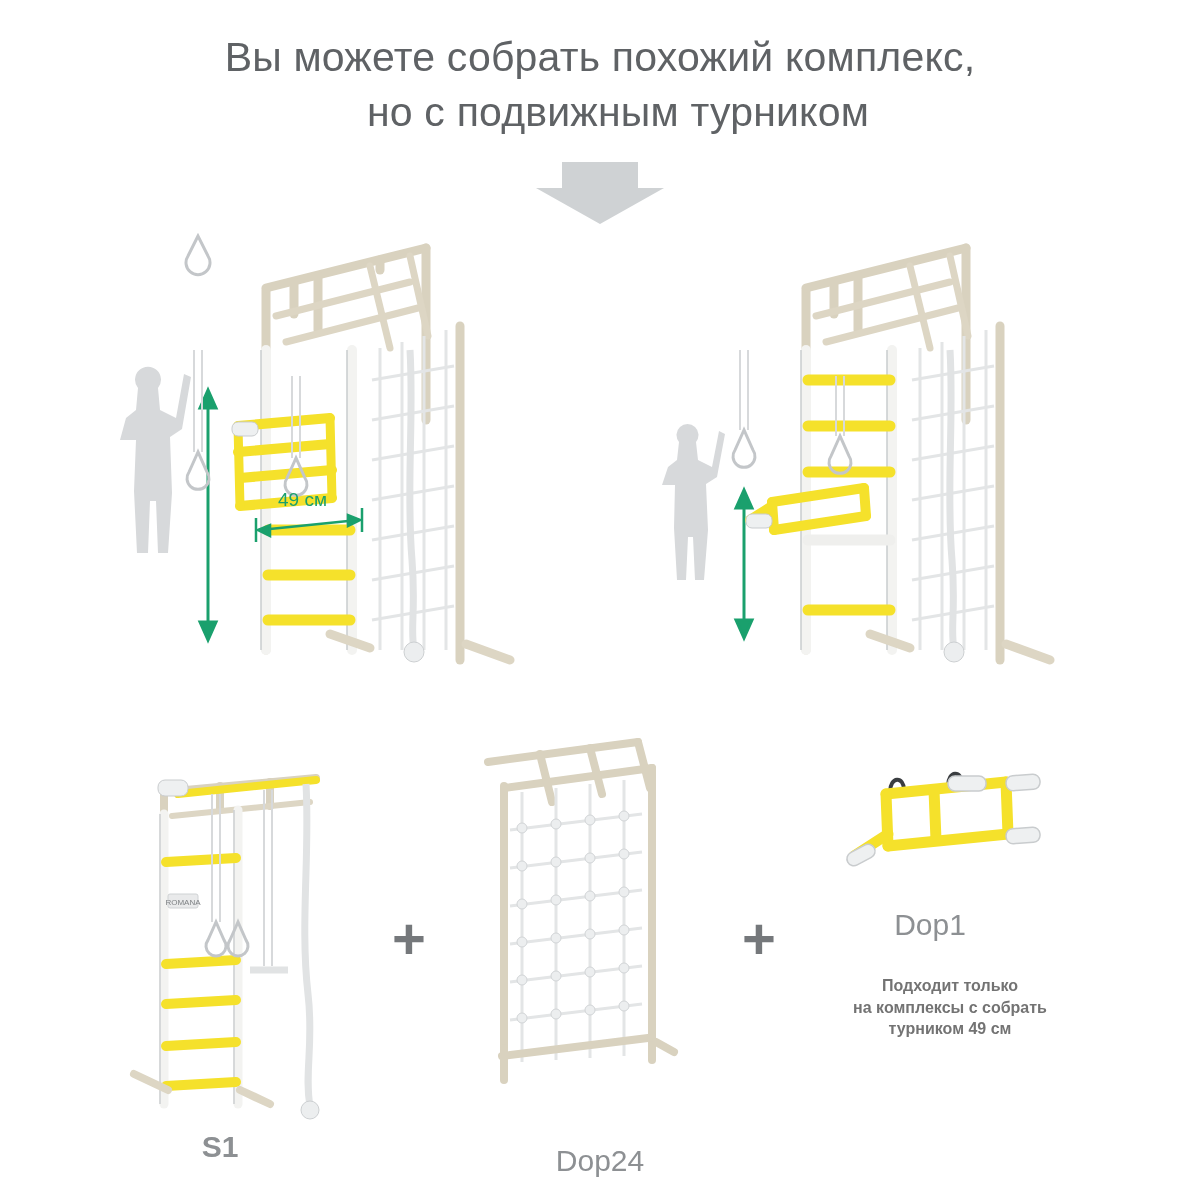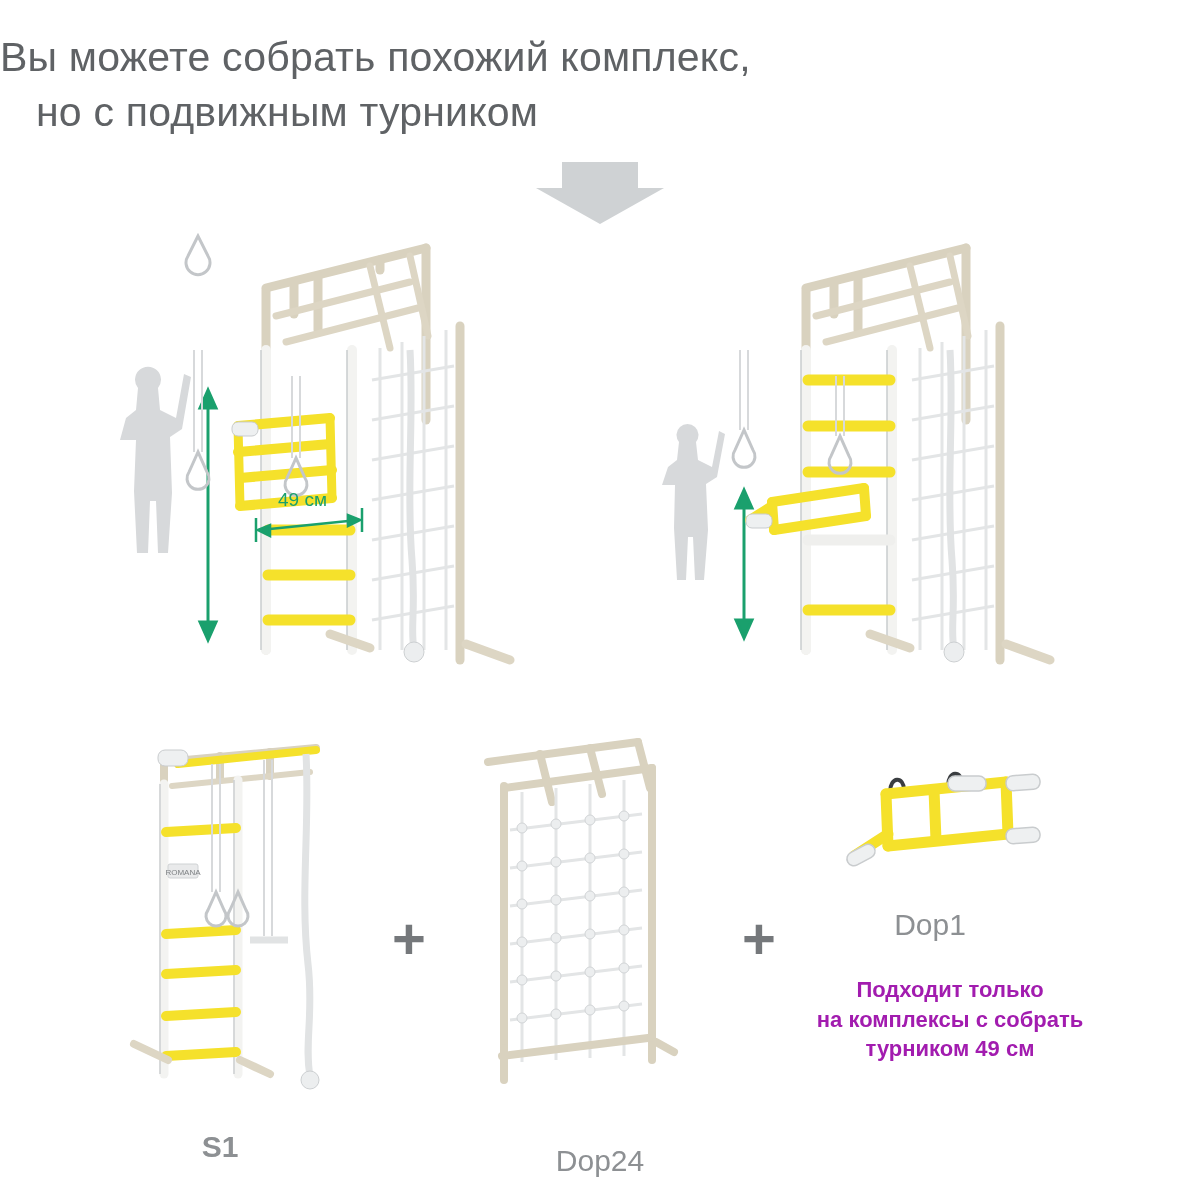--- a/index.html
+++ b/index.html
@@ -20,21 +20,21 @@
     width: 1200px;
     height: 1200px;
   }
 
   
   .headline {
     position: absolute;
     top: 30px;
     left: 0;
     width: 1200px;
-    text-align: left;
+    text-align: center;
     font-size: 41px;
     line-height: 1.35;
     color: #5f6265;
     letter-spacing: 0.2px;
   }
   .headline .l2 { display: block; padding-left: 36px; }
 
   
   .big-arrow {
     position: absolute;
@@ -64,22 +64,22 @@
   .plus {
     position: absolute;
     font-size: 58px;
     font-weight: 700;
     color: #75787b;
     line-height: 1;
   }
   .note {
     position: absolute;
     text-align: center;
-    color: #a21caf;
-    font-size: 22px;
+    color: #737373;
+    font-size: 16px;
     font-weight: 700;
     line-height: 1.35;
     width: 340px;
   }
   .note .big { font-weight: 700; }
 </style>
 </head>
 <body>
 
 <div class="page">
@@ -289,21 +289,21 @@
       <path d="M330,120 C334,190 326,260 332,330 C336,380 330,400 334,418" stroke="#e1e3e4" stroke-width="7" fill="none"></path>
       <circle cx="334" cy="422" r="10" fill="#eceeef" stroke="#cdd0d2"></circle>
 
       <g stroke="#ddd6c4" stroke-width="9" stroke-linecap="round">
         <line x1="386" y1="414" x2="430" y2="430"></line>
         <line x1="250" y1="404" x2="290" y2="418"></line>
       </g>
     </svg>
   </div>
 
-  <div class="fig" style="left:120px; top:724px; width:260px; height:390px;">
+  <div class="fig" style="left:120px; top:754px; width:260px; height:390px;">
     <svg width="260" height="390" viewBox="0 0 260 390">
 
       <g stroke="#d9d2bf" stroke-width="8" stroke-linecap="round" fill="none">
         <line x1="44" y1="40" x2="44" y2="340"></line>
         <line x1="44" y1="38" x2="196" y2="24"></line>
         <line x1="100" y1="32" x2="100" y2="56"></line>
         <line x1="150" y1="28" x2="150" y2="52"></line>
       </g>
       <g stroke="#ddd6c4" stroke-width="6" stroke-linecap="round" fill="none">
         <line x1="52" y1="62" x2="190" y2="48"></line>

